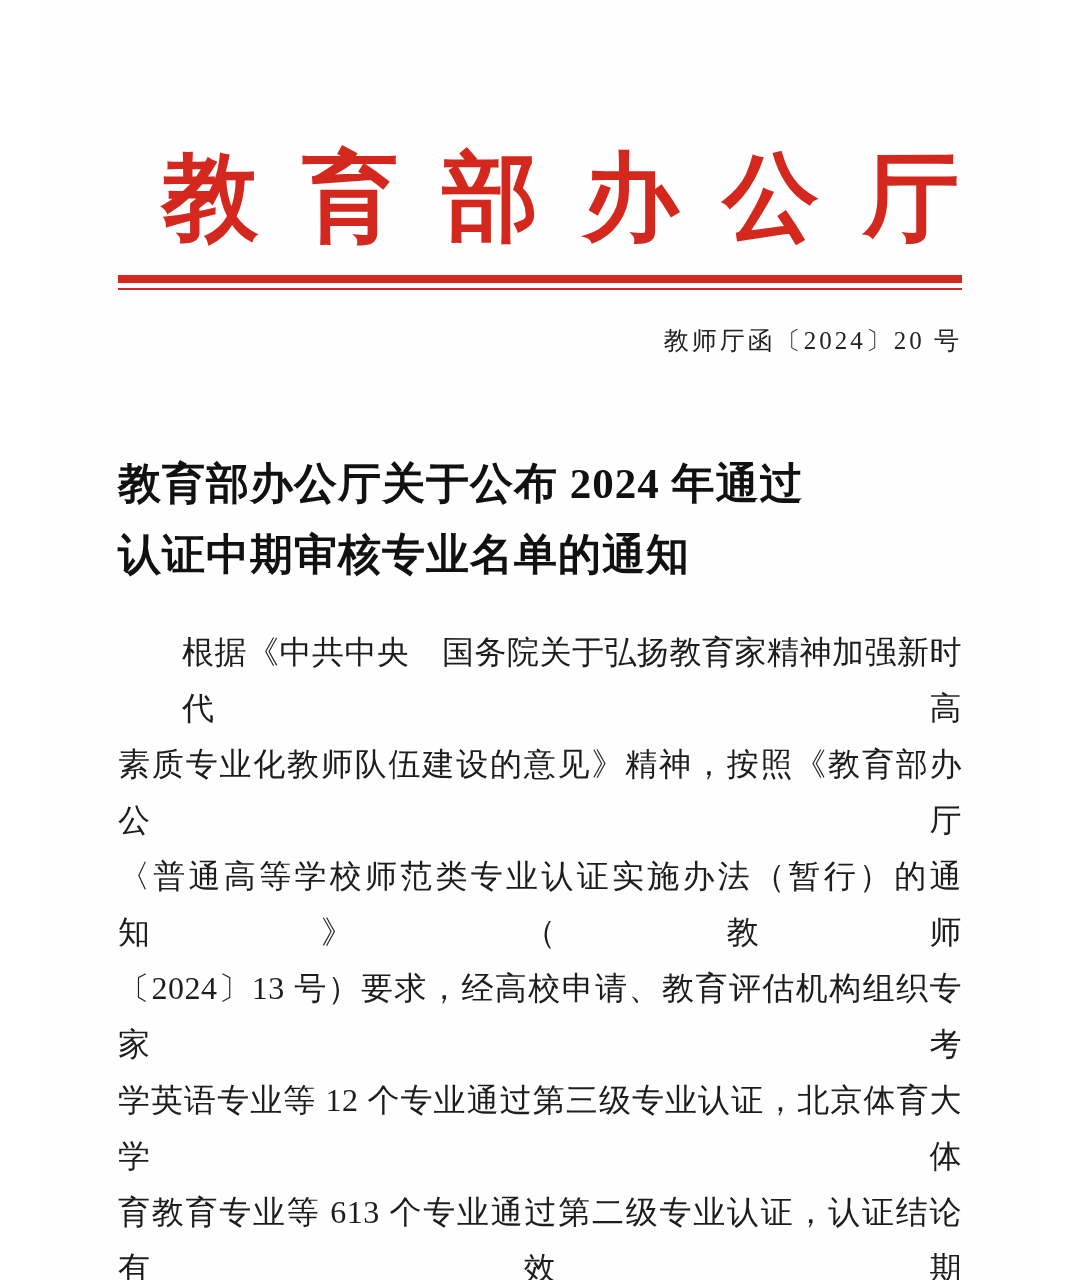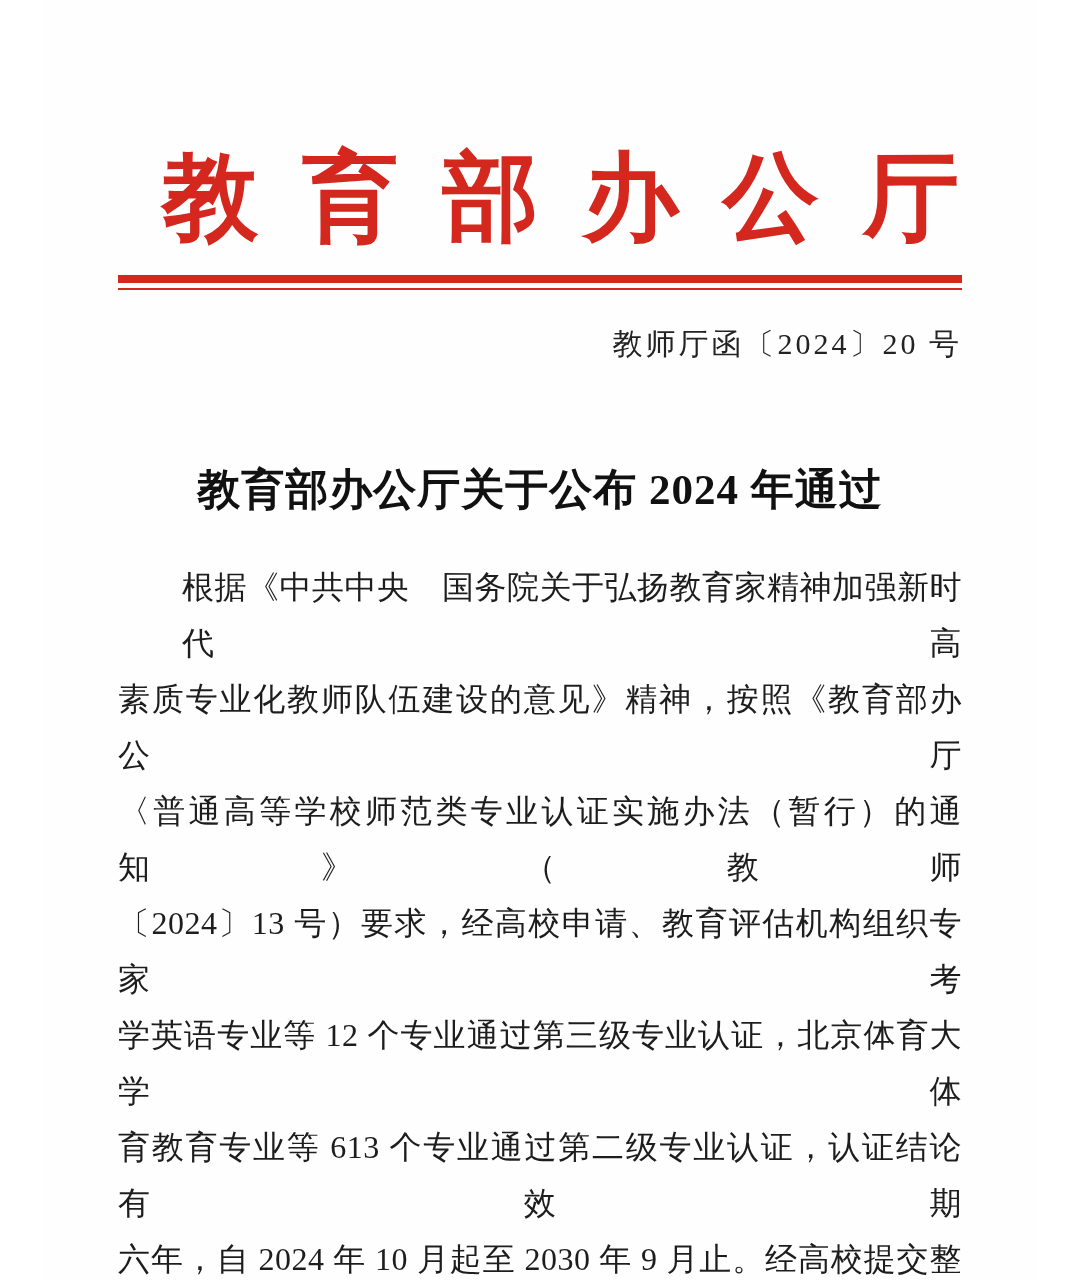--- a/index.html
+++ b/index.html
@@ -38,30 +38,30 @@
   }
   .rule-thin {
     height: 2px;
     background: var(--accent-red, #d4281f);
     margin-top: 5px;
     border: none;
   }
   .doc-number {
     margin-top: 36px;
     text-align: right;
-    font-size: 30px;
+    font-size: 25px;
     line-height: 1.2;
     letter-spacing: 3px;
     color: #222;
   }
   .title-block {
     margin-top: 92px;
   }
   .title-line {
-    text-align: center;
+    text-align: left;
     font-size: 43px;
     font-weight: 700;
     line-height: 71px;
     letter-spacing: 1px;
     color: #111;
   }
   .body-block {
     margin-top: 34px;
   }
   .body-line {
@@ -86,20 +86,21 @@
 
   <div class="letterhead">教育部办公厅</div>
 
   <div class="rule-thick"></div>
   <div class="rule-thin"></div>
 
   <div class="doc-number">教师厅函〔2024〕20 号</div>
 
   <div class="title-block">
     <div class="title-line">教育部办公厅关于公布 2024 年通过</div>
+    <div class="title-line">认证中期审核专业名单的通知</div>
   </div>
 
   <div class="body-block">
       <div class="body-line justify indent">根据《中共中央　国务院关于弘扬教育家精神加强新时代高</div>
       <div class="body-line justify">素质专业化教师队伍建设的意见》精神，按照《教育部办公厅</div>
       <div class="body-line justify">〈普通高等学校师范类专业认证实施办法（暂行）的通知》（教师</div>
       <div class="body-line justify">〔2024〕13 号）要求，经高校申请、教育评估机构组织专家考</div>
       <div class="body-line justify">学英语专业等 12 个专业通过第三级专业认证，北京体育大学体</div>
       <div class="body-line justify">育教育专业等 613 个专业通过第二级专业认证，认证结论有效期</div>
       <div class="body-line justify">六年，自 2024 年 10 月起至 2030 年 9 月止。经高校提交整改材</div>

